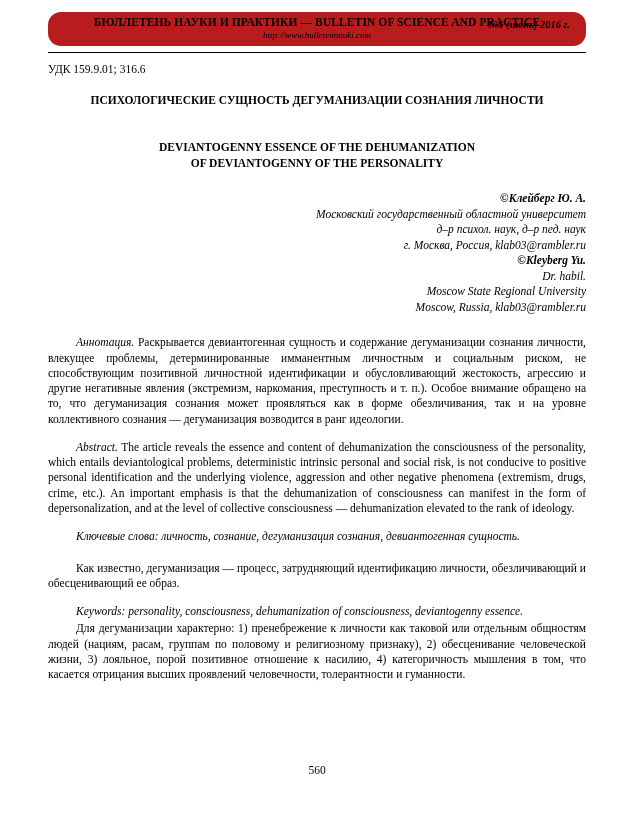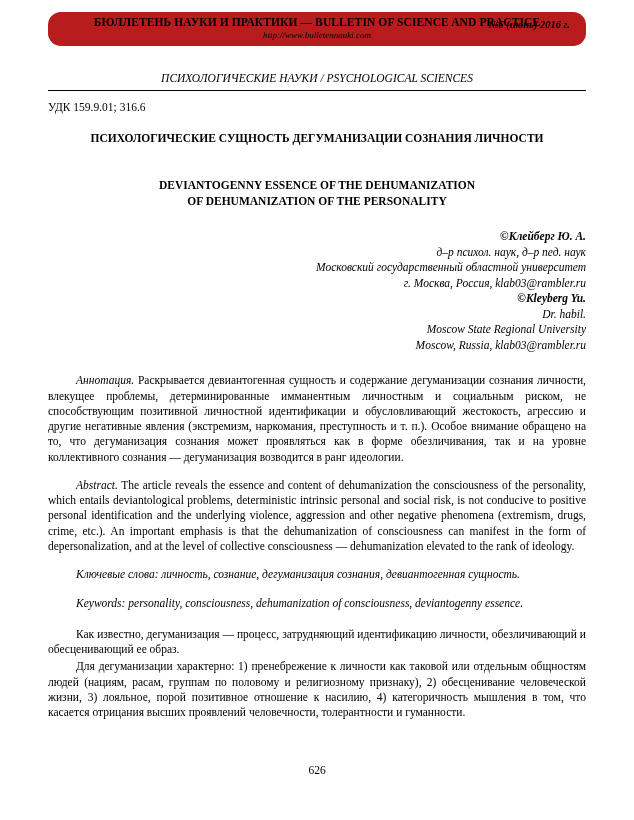--- a/index.html
+++ b/index.html
@@ -130,57 +130,56 @@
 <div class="page">
 
   <div class="banner" style="background: #b91c1c; border-radius: 13px;">
     <div class="banner-title">БЮЛЛЕТЕНЬ НАУКИ И ПРАКТИКИ — BULLETIN OF SCIENCE AND PRACTICE</div>
     <div class="banner-row">
       <span class="banner-url">http://www.bulletennauki.com</span>
       <span class="banner-issue">№6 (июнь) 2016  г.</span>
     </div>
   </div>
 
-  <div class="section-line">ПСИХОЛОГИЧЕСКИЕ НАУКИ / PSYCHOLOGICAL SCIENCES</div>
   <div class="rule"></div>
 
   <div class="udc">УДК 159.9.01; 316.6</div>
 
   <div class="title-ru">ПСИХОЛОГИЧЕСКИЕ СУЩНОСТЬ ДЕГУМАНИЗАЦИИ СОЗНАНИЯ ЛИЧНОСТИ</div>
 
   <div class="title-en">
     <div>DEVIANTOGENNY ESSENCE OF THE DEHUMANIZATION</div>
-    <div>OF DEHUMANIZATION OF THE PERSONALITY</div>
+    <div>OF DEVIANTOGENNY OF THE PERSONALITY</div>
   </div>
 
   <div class="authors">
     <div class="bold-italic">©Клейберг Ю. А.</div>
+    <div class="italic">Московский государственный областной университет</div>
     <div class="italic">д–р психол. наук, д–р пед. наук</div>
-    <div class="italic">Московский государственный областной университет</div>
     <div class="italic">г. Москва, Россия, klab03@rambler.ru</div>
     <div class="bold-italic">©Kleyberg Yu.</div>
     <div class="italic">Dr. habil.</div>
     <div class="italic">Moscow State Regional University</div>
     <div class="italic">Moscow, Russia, klab03@rambler.ru</div>
   </div>
 
   <p class="body spaced" style="margin-top:20px;">
     <span class="lead-italic">Аннотация.</span><span> Раскрывается девиантогенная сущность и содержание дегуманизации сознания личности, влекущее проблемы, детерминированные имманентным личностным и социальным риском, не способствующим позитивной личностной идентификации и обусловливающий жестокость, агрессию и другие негативные явления (экстремизм, наркомания, преступность и т. п.). Особое внимание обращено на то, что дегуманизация сознания может проявляться как в форме обезличивания, так и на уровне коллективного сознания — дегуманизация возводится в ранг идеологии.</span>
   </p>
 
   <p class="body spaced">
     <span class="lead-italic">Abstract.</span><span> The article reveals the essence and content of dehumanization the consciousness of the personality, which entails deviantological problems, deterministic intrinsic personal and social risk, is not conducive to positive personal identification and the underlying violence, aggression and other negative phenomena (extremism, drugs, crime, etc.). An important emphasis is that the dehumanization of consciousness can manifest in the form of depersonalization, and at the level of collective consciousness — dehumanization elevated to the rank of ideology.</span>
   </p>
 
   <p class="body spaced">
     <span class="lead-italic">Ключевые слова:</span><span class="lead-italic"> личность, сознание, дегуманизация сознания, девиантогенная сущность.</span>
   </p>
 
+  <p class="body spaced" style="margin-top:16px;">Как известно, дегуманизация — процесс, затрудняющий идентификацию личности, обезличивающий и обесценивающий ее образ.</p>
+
   <p class="body spaced">
     <span class="lead-italic">Keywords:</span><span class="lead-italic"> personality, consciousness, dehumanization of consciousness, deviantogenny essence.</span>
   </p>
 
-  <p class="body spaced" style="margin-top:16px;">Как известно, дегуманизация — процесс, затрудняющий идентификацию личности, обезличивающий и обесценивающий ее образ.</p>
-
   <p class="body" style="margin-top:2px;">Для дегуманизации характерно: 1) пренебрежение к личности как таковой или отдельным общностям людей (нациям, расам, группам по половому и религиозному признаку), 2) обесценивание человеческой жизни, 3) лояльное, порой позитивное отношение к насилию, 4) категоричность мышления в том, что касается отрицания высших проявлений человечности, толерантности и гуманности.</p>
 
-  <div class="page-number">626</div>
+  <div class="page-number">560</div>
 </div>
 
 </body></html>

